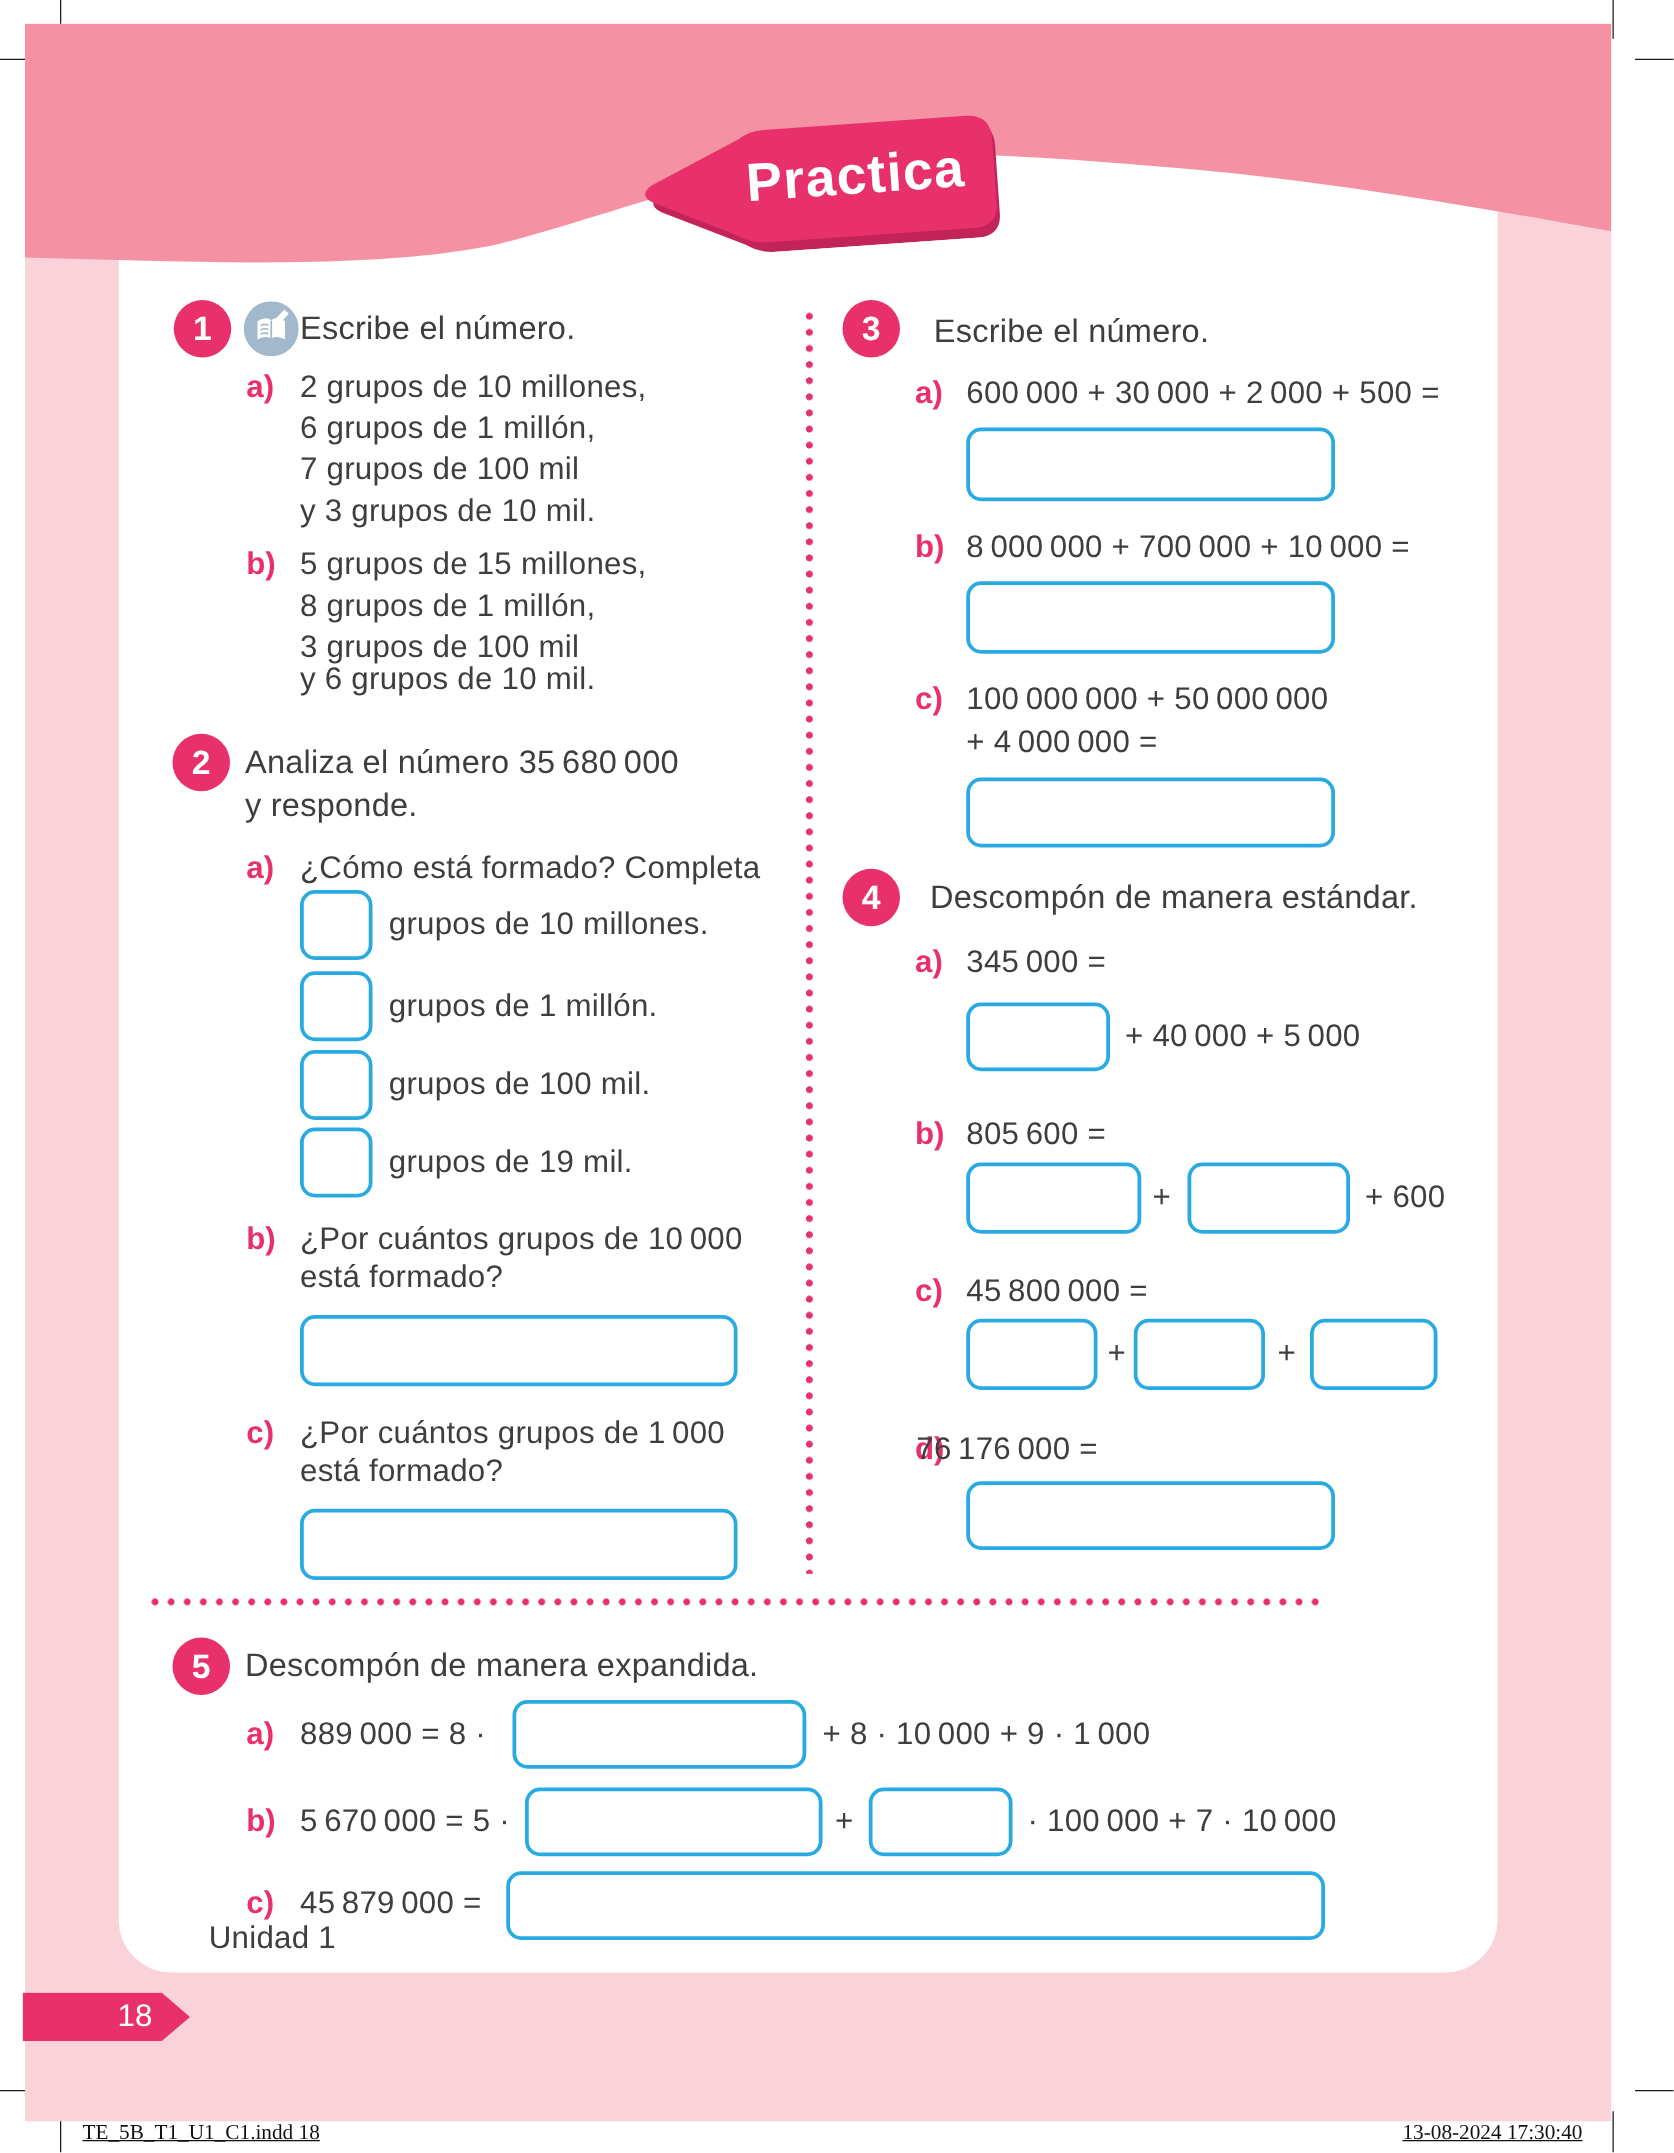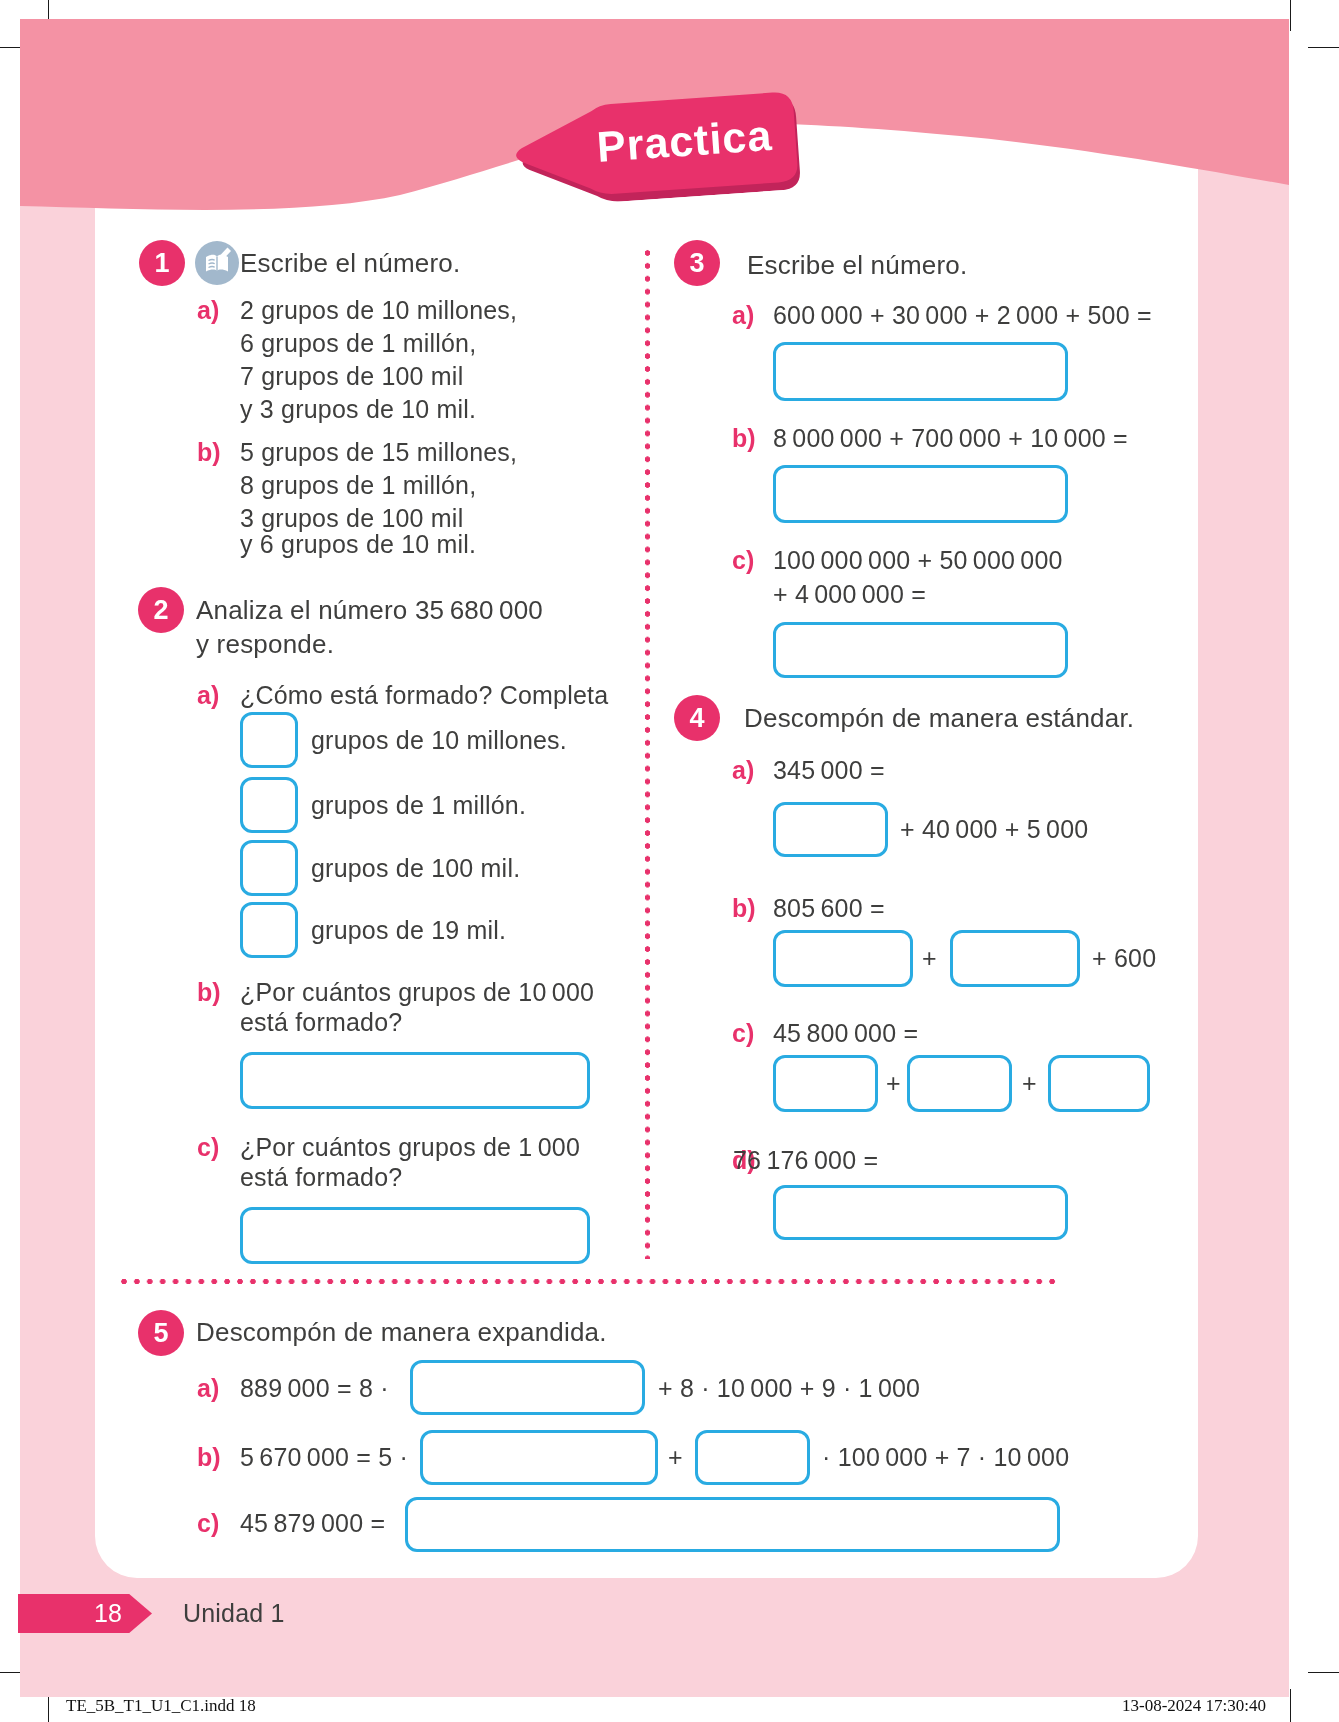--- a/index.html
+++ b/index.html
@@ -32,21 +32,21 @@
   .banner-wrap{position:absolute;left:508px;top:99px;width:292px;height:100px;
                transform:rotate(-4deg);}
   .banner-title{position:absolute;left:62px;top:0;width:230px;height:88px;display:flex;
                 align-items:center;justify-content:center;color:#fff;font-size:43px;
                 font-weight:bold;letter-spacing:1px;}
   .marker{position:absolute;left:18px;top:1594px;width:134px;height:39px;background:#e8316b;
           clip-path:polygon(0 0,83% 0,100% 50%,83% 100%,0 100%);
           display:flex;align-items:center;justify-content:center;padding-left:46px;
           box-sizing:border-box;color:#fff;font-size:25px;}
   .meta{position:absolute;font-family:"Liberation Serif",serif;font-size:17px;color:#111;
-        transform:translateY(-50%);white-space:nowrap;}
+        transform:translateY(-50%);white-space:nowrap;text-decoration:underline;}
 </style>
 </head>
 <body>
 
 <div class="crop" style="left:48px;top:0;width:1px;height:30px;"></div>
 <div class="crop" style="left:0;top:47px;width:31px;height:1px;"></div>
 <div class="crop" style="left:1290px;top:0;width:1px;height:31px;"></div>
 <div class="crop" style="left:1308px;top:47px;width:31px;height:1px;"></div>
 <div class="crop" style="left:0;top:1672px;width:31px;height:1px;"></div>
 <div class="crop" style="left:48px;top:1689px;width:1px;height:33px;"></div>
@@ -179,16 +179,16 @@
 <div class="box" style="left:695px;top:1430px;width:115px;height:55px;"></div>
 <div class="t" style="left:822px;top:1457px;">· 100 000 + 7 · 10 000</div>
 
 <div class="lbl" style="left:197px;top:1523px;">c)</div>
 <div class="t" style="left:240px;top:1523px;">45 879 000 =</div>
 <div class="box" style="left:405px;top:1497px;width:655px;height:55px;"></div>
 
 <div class="marker">
   <span>18</span>
 </div>
-<div class="t" style="left:167px;top:1613px;margin-left:16px;">Unidad 1</div>
+<div class="t" style="left:167px;top:1551px;">Unidad 1</div>
 
 <div class="meta" style="left:66px;top:1706px;">TE_5B_T1_U1_C1.indd   18</div>
 <div class="meta" style="right:73px;top:1706px;">13-08-2024   17:30:40</div>
 
 </body></html>

